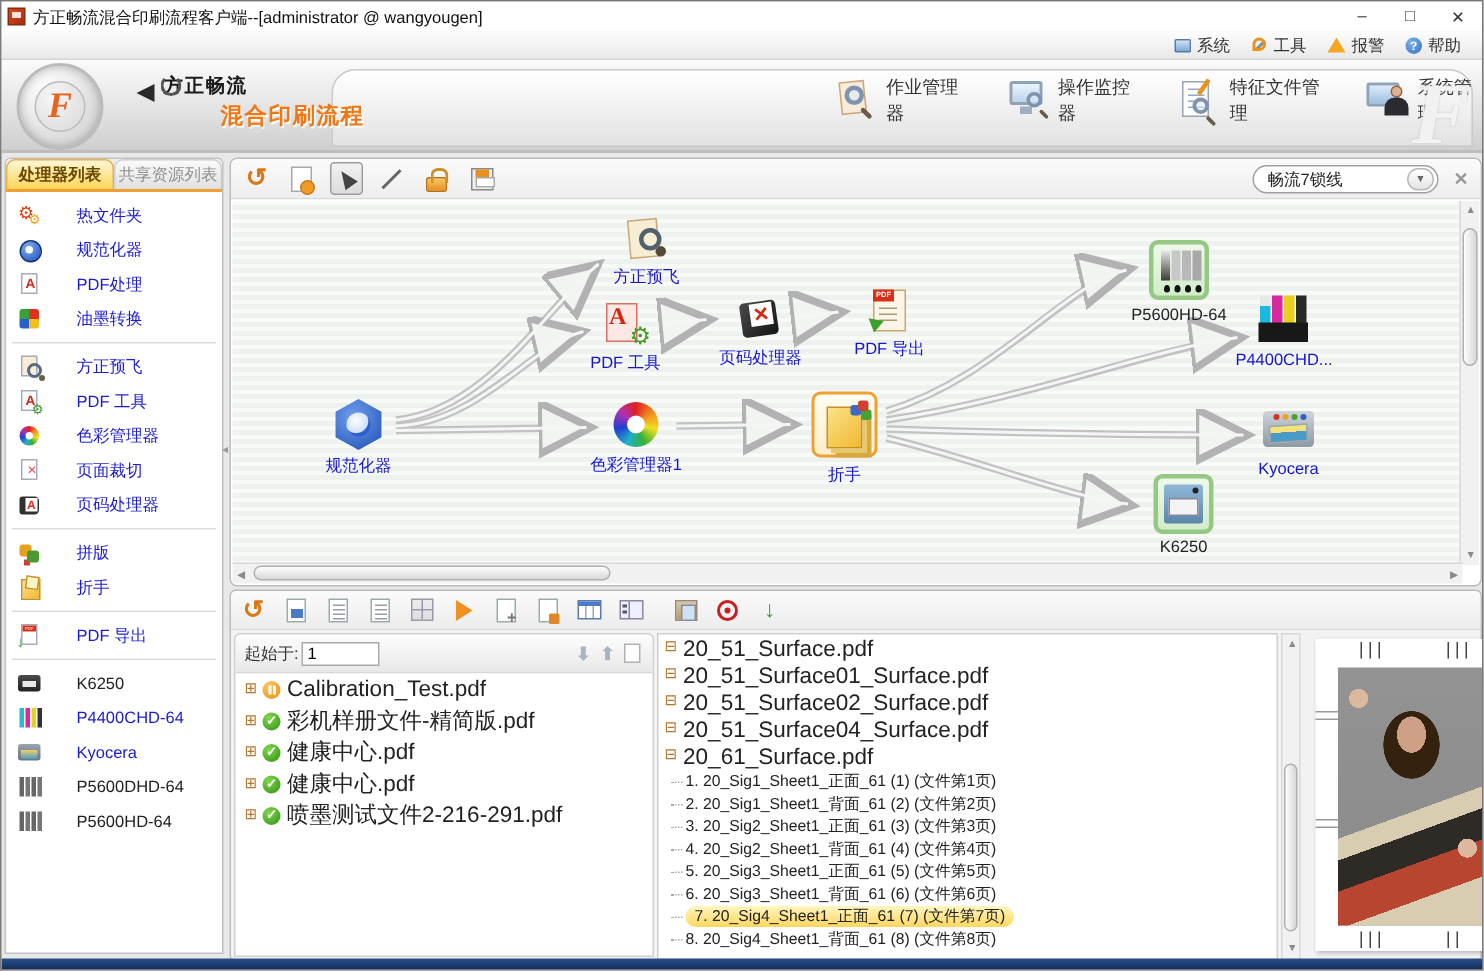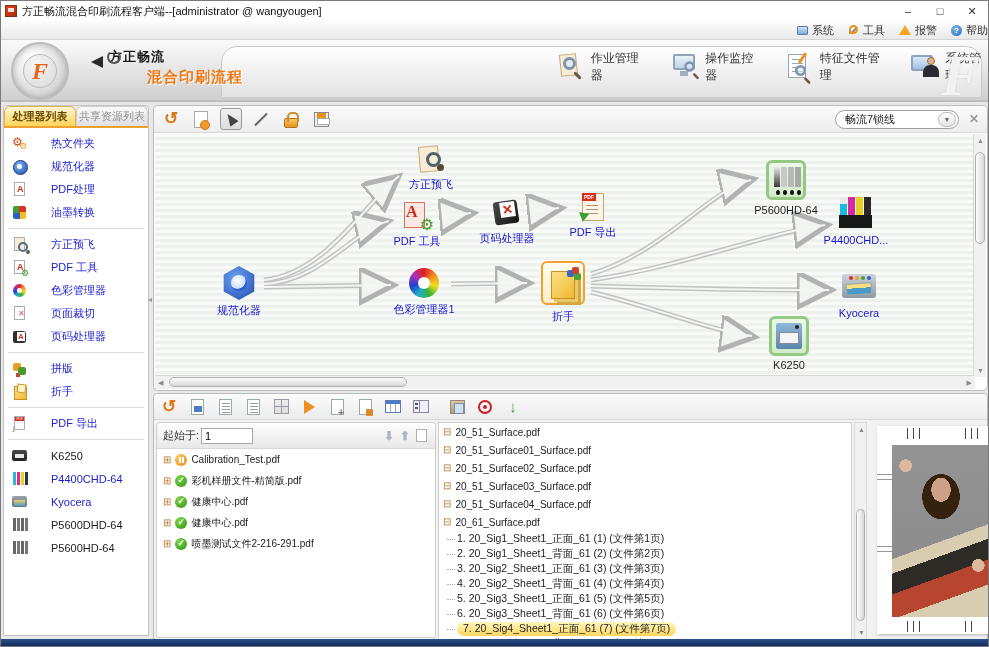--- a/index.html
+++ b/index.html
@@ -9,21 +9,21 @@
 
   
   .titlebar { position:absolute; left:0; top:0; width:100%; height:20px; background:#ffffff; display:flex; align-items:center; }
   .app-ico { width:12px; height:12px; margin:0 5px 0 4px; background:linear-gradient(135deg,#e8401c,#a03010); border:1px solid #803010; position:relative; }
   .app-ico::after { content:""; position:absolute; left:2px; top:2px; width:6px; height:4px; background:#fff; opacity:.85; }
   .title-text { font-size:11px; color:#111; }
   .win-controls { margin-left:auto; display:flex; height:100%; }
   .wc { width:32px; height:100%; display:flex; align-items:center; justify-content:center; font-size:11px; color:#333; cursor:default; }
 
   
-  .menubar { position:absolute; left:0; top:20px; width:100%; height:19px; background:linear-gradient(#fdfdfd,#e9e9e9); border-bottom:1px solid #d4d4d4; display:flex; justify-content:flex-end; align-items:center; padding-right:0; gap:14px; }
+  .menubar { position:absolute; left:0; top:20px; width:100%; height:19px; background:linear-gradient(#fdfdfd,#e9e9e9); border-bottom:1px solid #d4d4d4; display:flex; justify-content:flex-end; align-items:center; padding-right:14px; gap:14px; }
   .menu-item { display:flex; align-items:center; gap:4px; color:#333; cursor:default; }
   .mi-sys { width:11px; height:9px; border:1px solid #5a7ba8; background:linear-gradient(#cfe2f5,#7fa8d8); border-radius:1px; }
   .mi-tool { width:11px; height:11px; position:relative; }
   .mi-tool::before { content:""; position:absolute; left:5px; top:1px; width:2px; height:9px; background:#8a8a8a; transform:rotate(45deg); }
   .mi-tool::after { content:""; position:absolute; left:1px; top:0; width:5px; height:5px; border:2px solid #e8941c; border-radius:50% 50% 50% 0; }
   .mi-alarm { width:0; height:0; border-left:6px solid transparent; border-right:6px solid transparent; border-bottom:10px solid #f5a623; position:relative; }
   .mi-help { width:11px; height:11px; border-radius:50%; background:radial-gradient(circle at 35% 30%,#7fb2e8,#2f6fc0); color:#fff; font-size:8px; font-weight:bold; display:flex; align-items:center; justify-content:center; }
 
   
   .banner { position:absolute; left:0; top:39px; width:100%; height:62px; background:linear-gradient(#fbfbfb,#cfcfcf); border-bottom:2px solid #bdbdbd; overflow:hidden; }
@@ -205,21 +205,21 @@
   .jh-page { width:11px; height:13px; background:#fff; border:1px solid #b0b0b0; position:relative; }
   .tree-row { display:flex; align-items:center; height:21px; padding-left:6px; gap:4px; white-space:nowrap; }
   .tbox { color:#b5752f; font-size:10px; line-height:10px; }
   .tbox::before { content:"⊞"; }
   .tbox.minus::before { content:"⊟"; }
   .status { width:12px; height:12px; border-radius:50%; position:relative; flex:0 0 12px; }
   .status.done { background:radial-gradient(circle at 35% 30%,#7fd84a,#2f8f12); }
   .status.done::after { content:"✓"; position:absolute; left:2px; top:0px; color:#fff; font-size:9px; font-weight:bold; }
   .status.paused { background:radial-gradient(circle at 35% 30%,#ffc860,#e88a10); }
   .status.paused::after { content:""; position:absolute; left:4px; top:3px; width:2px; height:6px; background:#fff; box-shadow:3px 0 0 #fff; }
-  .fname { font-size:10px; color:#222; }
+  .fname { font-size:15px; color:#222; }
 
   .surface-list { position:absolute; left:284px; top:28px; width:414px; height:218px; background:#fff; border:1px solid #cfcfcf; overflow:hidden; }
   .surf-row { display:flex; align-items:center; height:18px; padding-left:4px; gap:4px; white-space:nowrap; }
   .page-row { display:flex; align-items:center; height:15px; padding-left:18px; gap:4px; white-space:nowrap; font-size:10.5px; color:#222; position:relative; }
   .page-row::before { content:""; position:absolute; left:8px; top:50%; width:8px; height:0; border-top:1px dotted #aaa; }
   .page-row.hl-row .ptext { background:linear-gradient(#fff6c0,#ffd75e); border-radius:8px; padding:0 6px; }
   .mid-sb { position:absolute; left:700px; top:28px; width:13px; height:218px; background:#f1f1f1; border:1px solid #d8d8d8; }
   .page-sheet { position:absolute; left:723px; top:32px; width:258px; height:208px; background:#fff; box-shadow:1px 1px 3px rgba(0,0,0,.25); }
   .img-woman { position:absolute; left:15px; top:19px; width:98px; height:172px;
     background:
@@ -634,24 +634,20 @@
       <div class="surf-row">
           <span class="tbox minus"></span>
           <span class="fname">20_51_Surface01_Surface.pdf</span>
         </div>
       <div class="surf-row">
           <span class="tbox minus"></span>
           <span class="fname">20_51_Surface02_Surface.pdf</span>
         </div>
       <div class="surf-row">
           <span class="tbox minus"></span>
-          <span class="fname">20_51_Surface03_Surface.pdf</span>
-        </div>
-      <div class="surf-row">
-          <span class="tbox minus"></span>
           <span class="fname">20_51_Surface04_Surface.pdf</span>
         </div>
       <div class="surf-row">
           <span class="tbox minus"></span>
           <span class="fname">20_61_Surface.pdf</span>
         </div>
       <div class="page-row">
           <span class="ptext">1. 20_Sig1_Sheet1_正面_61 (1) (文件第1页)</span>
         </div>
       <div class="page-row">

